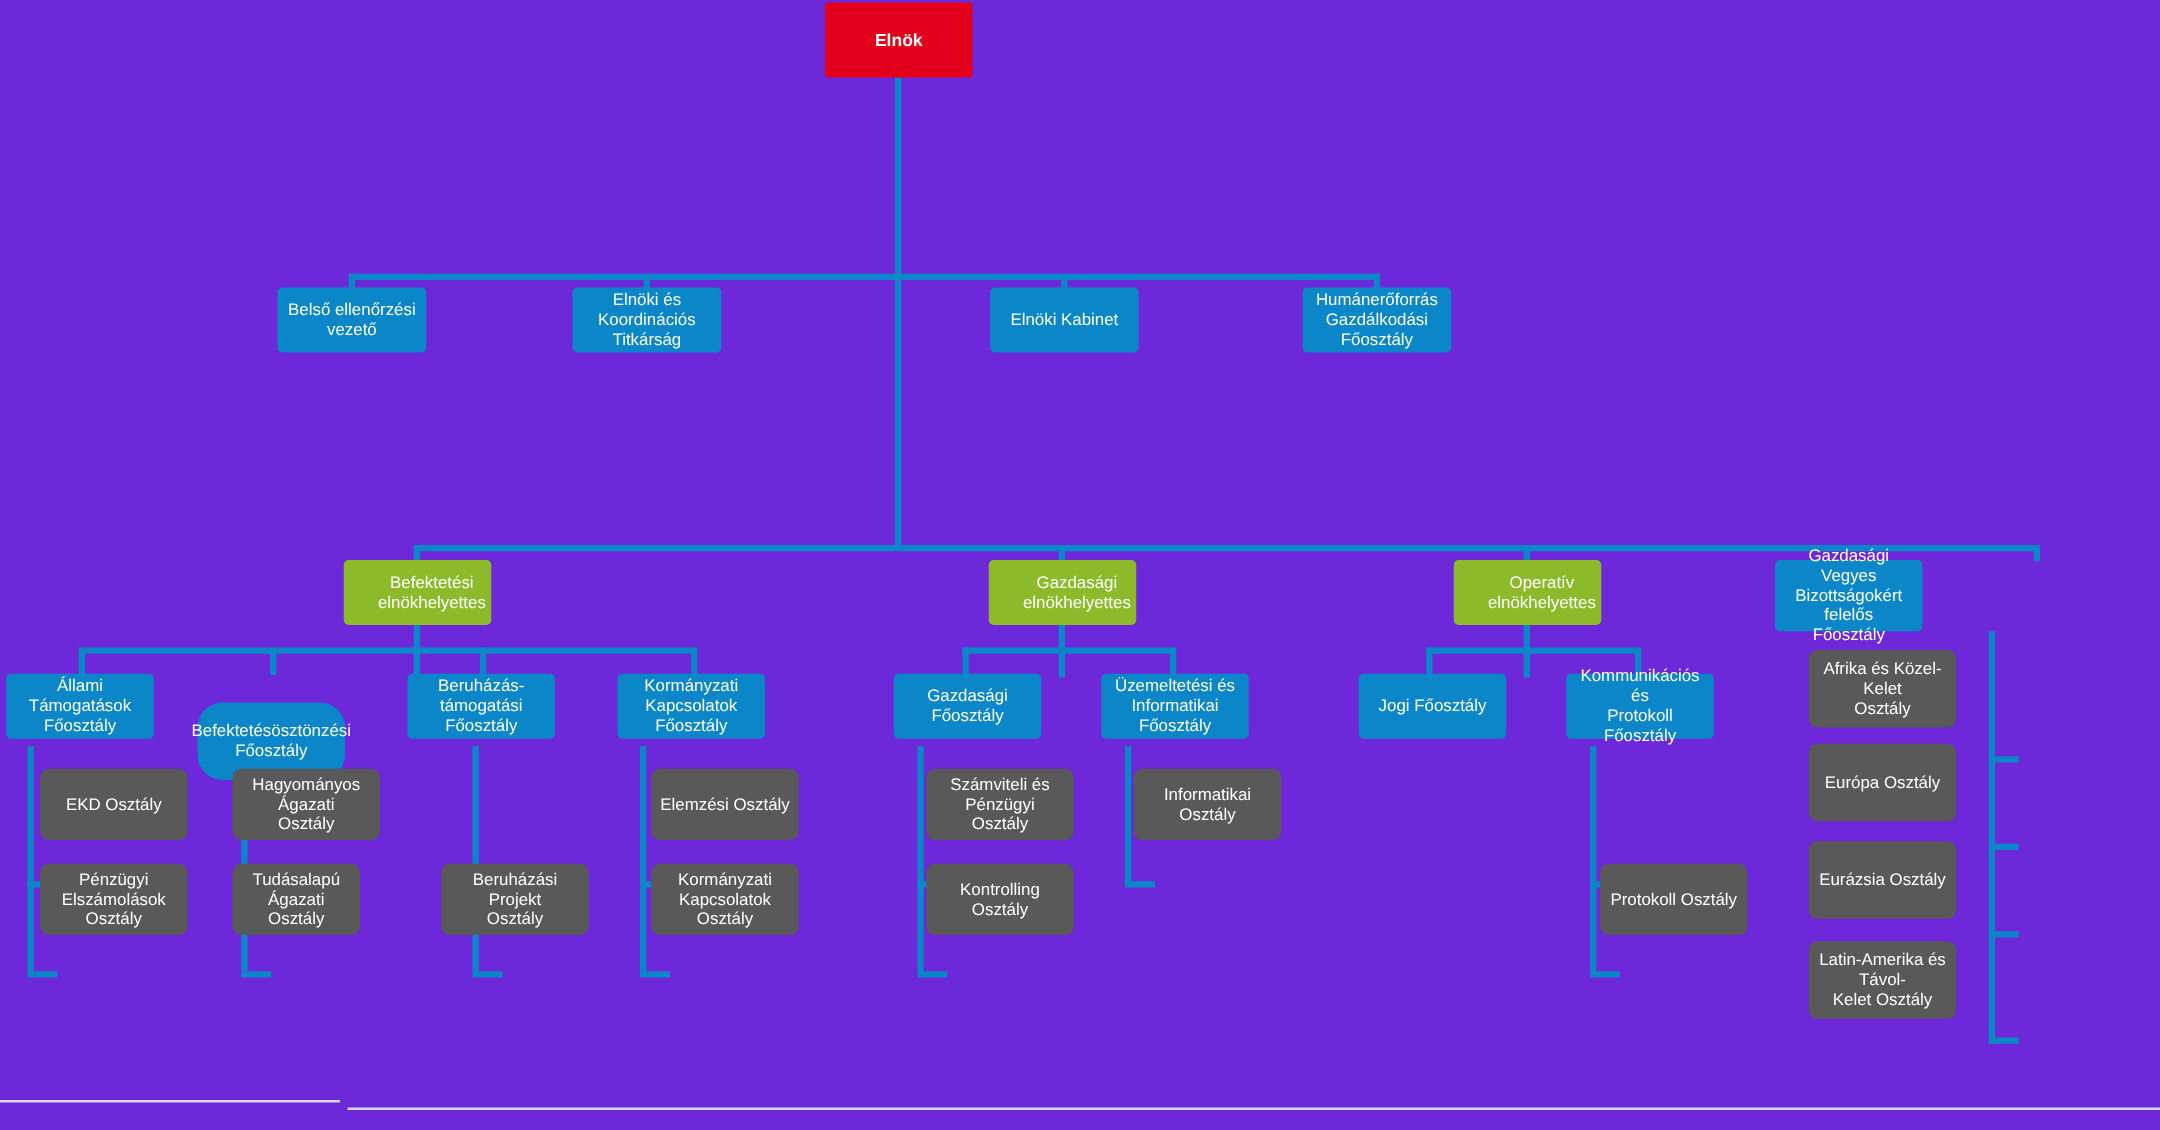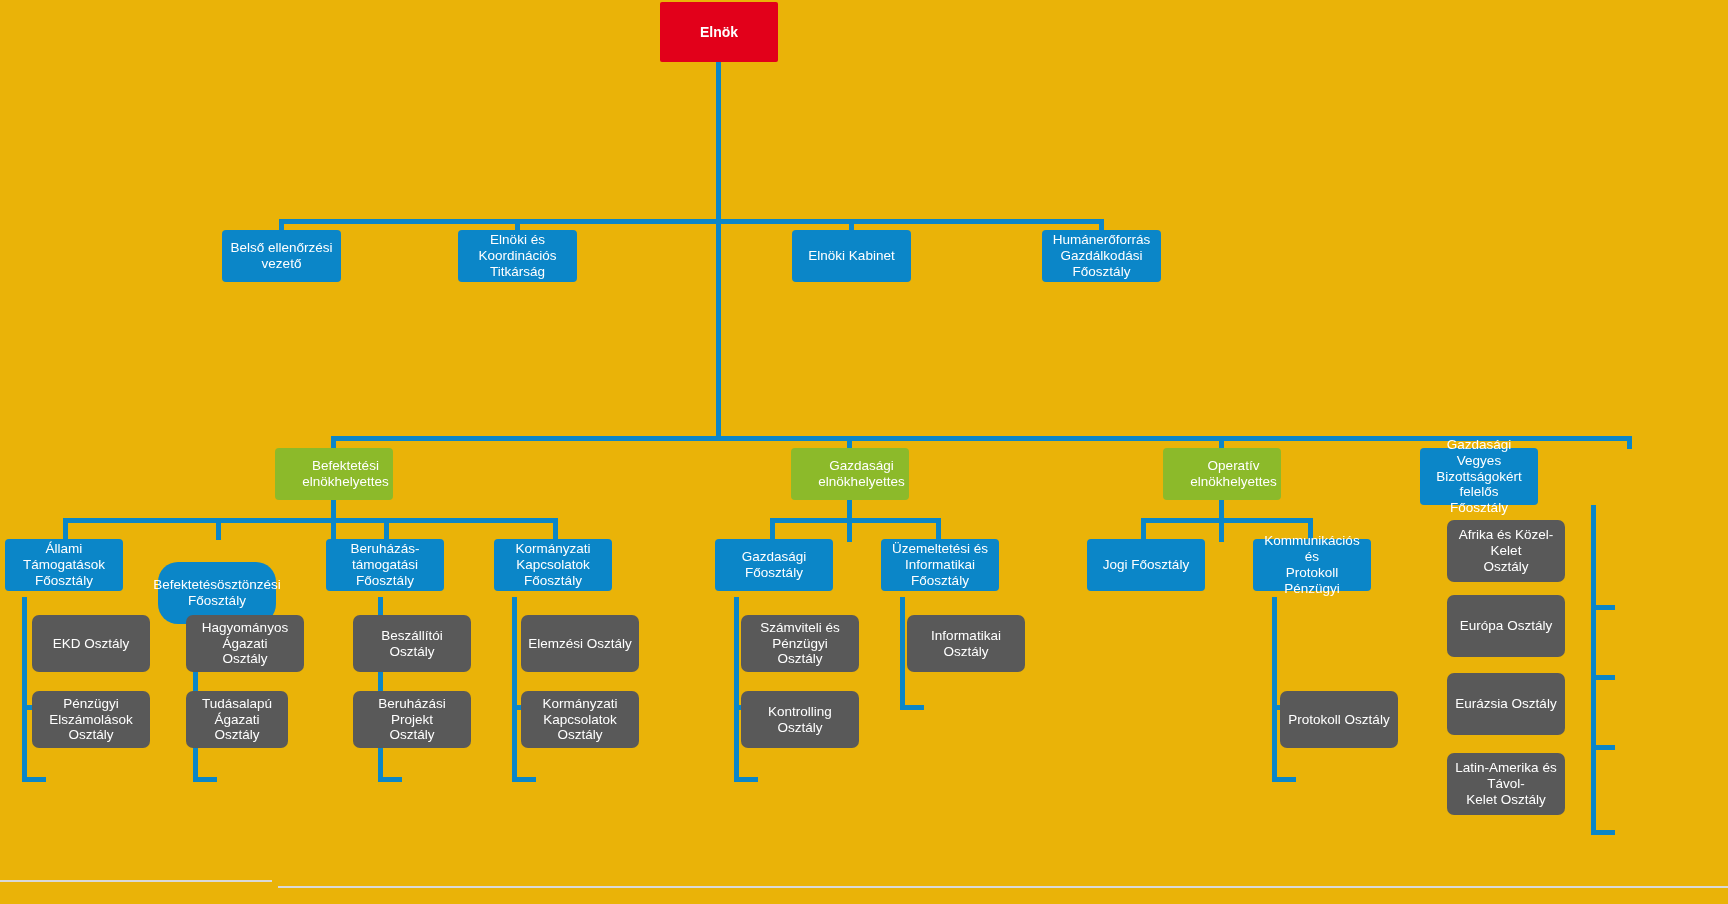--- a/index.html
+++ b/index.html
@@ -4,21 +4,21 @@
 <style>
   html, body {
     margin: 0;
     padding: 0;
     background: #ffffff;
   }
   #chart-root {
     position: relative;
     width: 1728px;
     height: 904px;
-    background: #eab308;
+    background: #6d28d9;
     font-family: "Liberation Sans", sans-serif;
     overflow: hidden;
     text-decoration: underline;
   }
   .node {
     position: absolute;
     display: flex;
     align-items: center;
     justify-content: center;
     text-align: center;
@@ -164,30 +164,29 @@
 Főosztály</div>
   <div class="node blue" style="left:326px; top:539px; width:118px; height:52px;">Beruházás-támogatási
 Főosztály</div>
   <div class="node blue" style="left:494px; top:539px; width:118px; height:52px;">Kormányzati
 Kapcsolatok Főosztály</div>
   <div class="node blue" style="left:715px; top:539px; width:118px; height:52px;">Gazdasági Főosztály</div>
   <div class="node blue" style="left:881px; top:539px; width:118px; height:52px;">Üzemeltetési  és
 Informatikai Főosztály</div>
   <div class="node blue" style="left:1087px; top:539px; width:118px; height:52px;">Jogi Főosztály</div>
   <div class="node blue" style="left:1253px; top:539px; width:118px; height:52px;">Kommunikációs és
-Protokoll Pénzügyi</div>
+Protokoll Főosztály</div>
 
   <div class="node gray" style="left:32px; top:615px; width:118px; height:57px;">EKD Osztály</div>
   <div class="node gray" style="left:32px; top:691px; width:118px; height:57px;">Pénzügyi Elszámolások
 Osztály</div>
   <div class="node gray" style="left:186px; top:615px; width:118px; height:57px;">Hagyományos Ágazati
 Osztály</div>
   <div class="node gray" style="left:186px; top:691px; width:102px; height:57px;">Tudásalapú Ágazati
 Osztály</div>
-  <div class="node gray" style="left:353px; top:615px; width:118px; height:57px;">Beszállítói Osztály</div>
   <div class="node gray" style="left:353px; top:691px; width:118px; height:57px;">Beruházási Projekt
 Osztály</div>
   <div class="node gray" style="left:521px; top:615px; width:118px; height:57px;">Elemzési Osztály</div>
   <div class="node gray" style="left:521px; top:691px; width:118px; height:57px;">Kormányzati
 Kapcsolatok Osztály</div>
   <div class="node gray" style="left:741px; top:615px; width:118px; height:57px;">Számviteli és Pénzügyi
 Osztály</div>
   <div class="node gray" style="left:741px; top:691px; width:118px; height:57px;">Kontrolling Osztály</div>
   <div class="node gray" style="left:907px; top:615px; width:118px; height:57px;">Informatikai Osztály</div>
   <div class="node gray" style="left:1280px; top:691px; width:118px; height:57px;">Protokoll Osztály</div>

